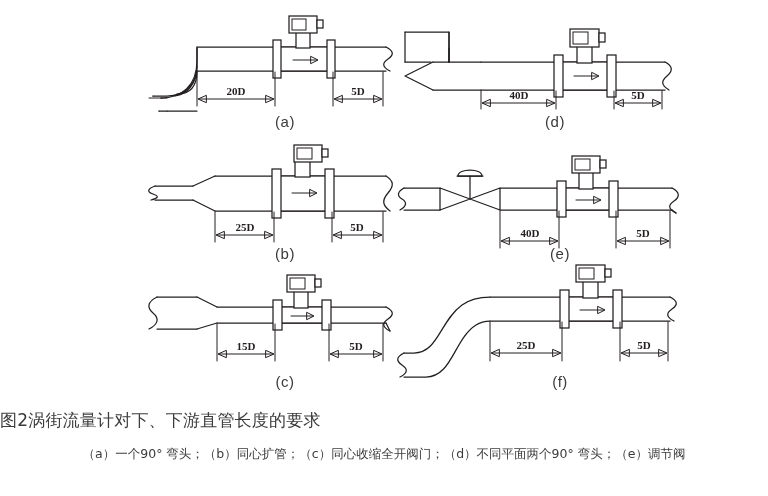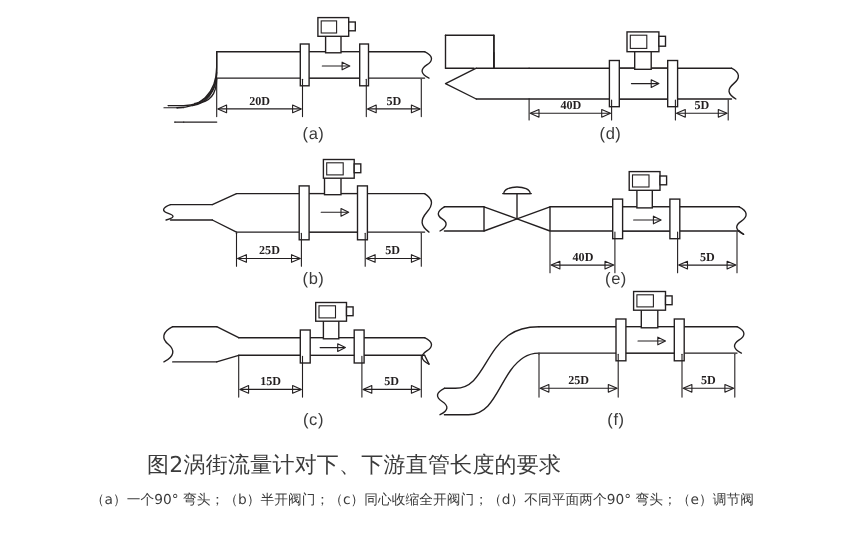--- a/index.html
+++ b/index.html
@@ -29,23 +29,23 @@
     font-family:"Liberation Sans", sans-serif;
     font-size:15px;
     color:#3a3a3a;
     text-align:center;
     width:60px;
     letter-spacing:0.5px;
   }
   #fig-title{
     position:absolute;
     left:0;top:409px;width:644px;
-    text-align:center;
+    text-align:left;
     font-family:"DejaVu Sans", sans-serif;
-    font-size:20px;
+    font-size:17px;
     color:#3b3b3b;
     letter-spacing:0.2px;
   }
   #caption{
     position:absolute;
     left:18px;top:444px;width:732px;
     text-align:center;
     font-family:"DejaVu Sans", sans-serif;
     font-size:12.5px;
     line-height:20px;
@@ -307,16 +307,16 @@
     <path class="ln-thin" d="M 226 72 L 270 72"></path>
     <path class="ln-thin" d="M 233 68.5 L 225 72 L 233 75.5 Z" fill="#231f20"></path>
     <path class="ln-thin" d="M 263 68.5 L 271 72 L 263 75.5 Z" fill="#231f20"></path>
     <text class="dimtxt" x="248" y="68">5D</text>
   </svg>
   <div class="panel-label" style="left:530px;top:373px;width:60px;">(f)</div>
 
   <div id="fig-title">图2涡街流量计对下、下游直管长度的要求</div>
 
   <div id="caption">
-    <span class="cline">（a）一个90° 弯头；（b）半开阀门；（c）同心收缩全开阀门；（d）不同平面两个90° 弯头；（e）调节阀</span>
+    <span class="cline">（a）一个90° 弯头；（b）同心扩管；（c）同心收缩全开阀门；（d）不同平面两个90° 弯头；（e）调节阀</span>
   </div>
 
 </div>
 
 </body></html>

